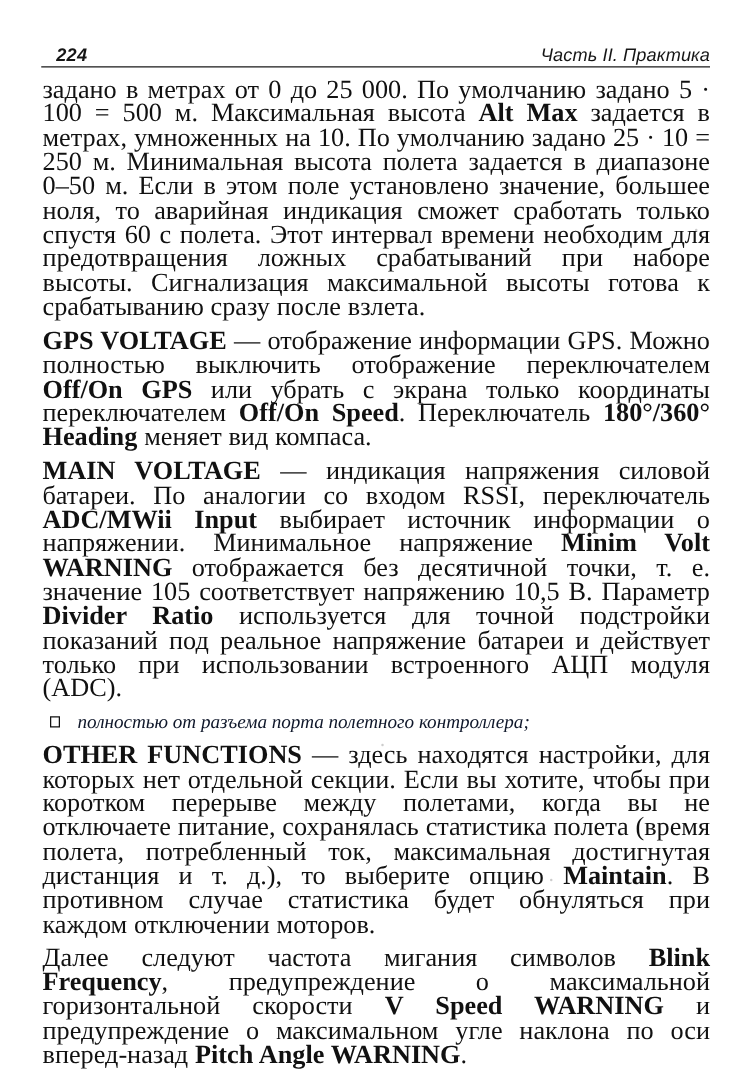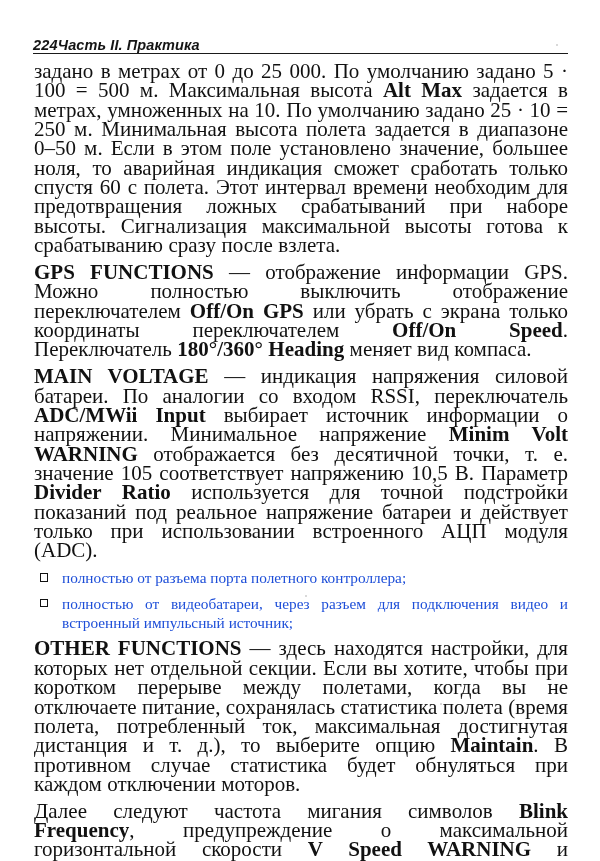--- a/index.html
+++ b/index.html
@@ -29,37 +29,38 @@
     position: absolute;
     left: 33px;
     top: 28px;
     width: 535px;
     height: 26px;
     border-bottom: 1.6px solid #1a1a1a;
     box-sizing: border-box;
   }
   .runhead-inner {
     display: flex;
-    justify-content: flex-start;
+    justify-content: space-between;
     align-items: flex-end;
     height: 100%;
     padding-bottom: 2px;
+    margin-left: 12px;
   }
   .folio {
     font-family: "Liberation Sans", "DejaVu Sans", sans-serif;
     font-style: italic;
     font-weight: 700;
     font-size: 14.5px;
     letter-spacing: 0.2px;
     color: #151515;
   }
   .runhead-title {
     font-family: "Liberation Sans", "DejaVu Sans", sans-serif;
     font-style: italic;
-    font-weight: 700;
+    font-weight: 400;
     font-size: 14.5px;
     letter-spacing: 0.1px;
     color: #151515;
   }
 
   
   .column {
     position: absolute;
     left: 34px;
     top: 62px;
@@ -90,21 +91,22 @@
     margin: 1px 0 7px 0;
     padding: 0;
   }
   ul.bullets li {
     position: relative;
     margin: 0 0 6.5px 0;
     padding-left: 28px;
     font-size: 15.3px;
     line-height: 19.3px;
     text-align: justify;
-    color: #1d4ed8;
+    color: #0f172a;
+    font-style: italic;
   }
   ul.bullets li:last-child { margin-bottom: 0; }
   ul.bullets li .sq {
     position: absolute;
     left: 6px;
     top: 5.1px;
     width: 8.4px;
     height: 8.4px;
     border: 1.9px solid #111111;
     box-sizing: border-box;
@@ -126,31 +128,27 @@
   <div class="runhead">
     <div class="runhead-inner">
       <span class="folio">224</span>
       <span class="runhead-title">Часть II. Практика</span>
     </div>
   </div>
 
   <div class="column">
 
     <p class="para"><span>задано в метрах от 0 до 25 000. По умолчанию задано 5 · 100 = 500 м. Максималь­ная высота </span><b>Alt Max</b><span> задается в метрах, умноженных на 10. По умолчанию задано 25 · 10 = 250 м. Минимальная высота полета задается в диапазоне 0–50 м. Если в этом поле установлено значение, большее ноля, то аварийная индикация сможет сработать только спустя 60 с полета. Этот интервал времени необходим для пре­дотвращения ложных срабатываний при наборе высоты. Сигнализация максималь­ной высоты готова к срабатыванию сразу после взлета.</span></p>
-    <p class="para"><b>GPS FUNCTIONS</b><span> — отображение информации GPS. Можно полностью выключить отображение переключателем </span><b>Off/On GPS</b><span> или убрать с экрана только координаты переключателем </span><b>Off/On Speed</b><span>. Переключатель </span><b>180°/360° Heading</b><span> меняет вид компаса.</span></p>
+    <p class="para"><b>GPS VOLTAGE</b><span> — отображение информации GPS. Можно полностью выключить отображение переключателем </span><b>Off/On GPS</b><span> или убрать с экрана только координаты переключателем </span><b>Off/On Speed</b><span>. Переключатель </span><b>180°/360° Heading</b><span> меняет вид компаса.</span></p>
     <p class="para"><b>MAIN VOLTAGE</b><span> — индикация напряжения силовой батареи. По аналогии со входом RSSI, переключатель </span><b>ADC/MWii Input</b><span> выбирает источник информации о напряжении. Минимальное напряжение </span><b>Minim Volt WARNING</b><span> отображается без десятичной точки, т. е. значение 105 соответствует напряжению 10,5 В. Параметр </span><b>Divider Ratio</b><span> используется для точной подстройки показаний под реальное напря­жение батареи и действует только при использовании встроенного АЦП модуля (ADC).</span></p>
 
     <ul class="bullets">
       <li>
         <span class="sq"></span>
         <span>полностью от разъема порта полетного контроллера;</span>
-      </li>
-      <li>
-        <span class="sq"></span>
-        <span>полностью от видеобатареи, через разъем для подключения видео и встроенный импульсный источник;</span>
       </li>
     </ul>
 
     <p class="para"><b>OTHER FUNCTIONS</b><span> — здесь находятся настройки, для которых нет отдельной секции. Если вы хотите, чтобы при коротком перерыве между полетами, когда вы не отключаете питание, сохранялась статистика полета (время полета, потреблен­ный ток, максимальная достигнутая дистанция и т. д.), то выберите опцию </span><b>Maintain</b><span>. В противном случае статистика будет обнуляться при каждом отключе­нии моторов.</span></p>
     <p class="para"><span>Далее следуют частота мигания символов </span><b>Blink Frequency</b><span>, предупреждение о мак­симальной горизонтальной скорости </span><b>V Speed WARNING</b><span> и предупреждение о мак­симальном угле наклона по оси вперед-назад </span><b>Pitch Angle WARNING</b><span>.</span></p>
 
   </div>
 
   <div class="speck" style="left:556px;top:183px;width:2px;height:2px;"></div>
   <div class="speck" style="left:556px;top:44px;width:2px;height:2px;"></div>

